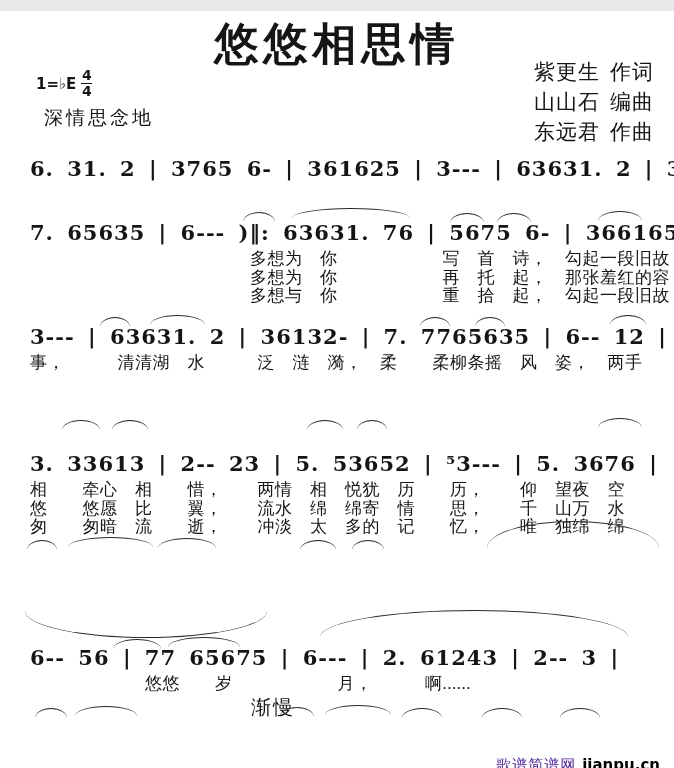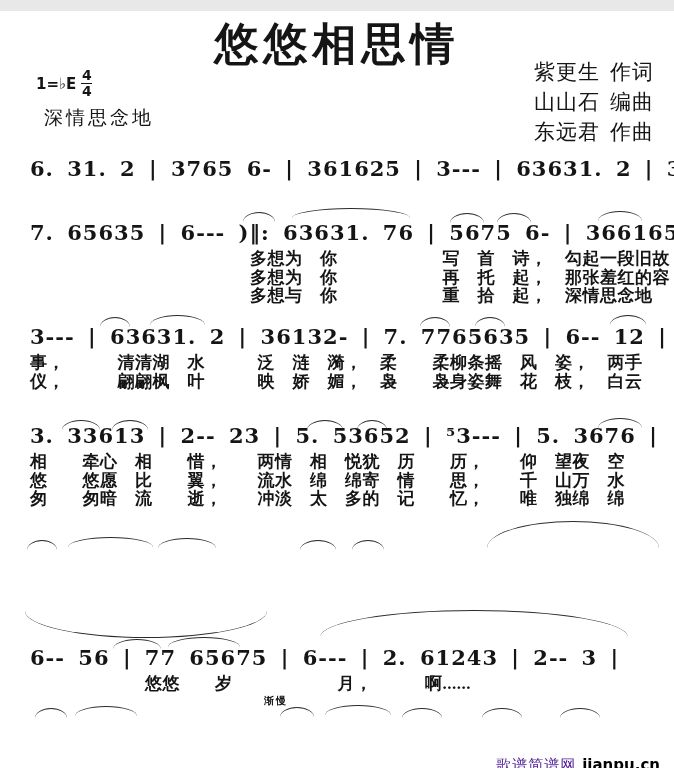--- a/index.html
+++ b/index.html
@@ -20,29 +20,29 @@
   .timesig{display:inline-flex;flex-direction:column;align-items:center;
     font-weight:bold;font-size:14px;line-height:13px;font-family:"DejaVu Sans",sans-serif;}
   .timesig .fline{width:11px;border-top:1.5px solid #151515;margin:1px 0;}
   .expression{position:absolute;left:44px;top:94px;font-size:19px;letter-spacing:3px;}
   .sys{position:absolute;left:30px;right:6px;}
   .notes{
     font-size:21px;font-weight:bold;letter-spacing:1px;word-spacing:5px;
     white-space:nowrap;margin-bottom:5px;
     font-family:"DejaVu Serif","DejaVu Sans",serif;
   }
-  .lyrics{font-size:17px;line-height:18.5px;white-space:nowrap;letter-spacing:0.5px;font-weight:bold;}
+  .lyrics{font-size:17px;line-height:18.5px;white-space:nowrap;letter-spacing:0.5px;}
   .s1{top:145px}
   .s2{top:209px}.s2 .lyrics{padding-left:220px}
   .s3{top:313px}
-  .s4{top:412px}
+  .s4{top:440px}
   .s5{top:536px}
   .s6{top:634px}.s6 .lyrics{padding-left:115px}
   .s7{top:703px}.s7 .lyrics{padding-left:30px}
-  .tempo{position:absolute;left:264px;top:683px;font-size:10px;font-weight:bold;letter-spacing:2px;}
+  .tempo{position:absolute;left:251px;top:683px;font-size:20px;font-weight:normal;letter-spacing:2px;}
   .footer{position:absolute;right:14px;bottom:4px;font-size:15px;white-space:nowrap;}
   .site-name{color:#4c1d95;letter-spacing:1px;margin-right:6px;}
   .site-url{color:#000000;font-weight:bold;font-family:"DejaVu Sans",sans-serif;}
   .arc{position:absolute;height:9px;
     border-top:1.6px solid #2a2a2a;border-radius:50% 50% 0 0 / 100% 100% 0 0;}
   .arc.down{border-top:none;border-bottom:1.6px solid #2a2a2a;
     border-radius:0 0 50% 50% / 0 0 100% 100%;}
   .arc.tall{height:26px;}
 </style>
 </head>
@@ -76,27 +76,26 @@
   <div class="expression">深情思念地</div>
 
   <div class="sys s1">
     <div class="notes">6. 31. 2 | 3765 6- | 361625 | 3--- | 63631. 2 | 36132- |</div>
   </div>
 
   <div class="sys s2">
     <div class="notes">7. 65635 | 6--- )‖: 63631. 76 | 5675 6- | 3661652 |</div>
     <div class="lyrics">多想为　你　　　　　　写　首　诗，　勾起一段旧故</div>
     <div class="lyrics">多想为　你　　　　　　再　托　起，　那张羞红的容</div>
-    <div class="lyrics">多想与　你　　　　　　重　拾　起，　深情思念地</div>
+    <div class="lyrics">多想与　你　　　　　　重　拾　起，　勾起一段旧故</div>
   </div>
 
   <div class="sys s3">
     <div class="notes">3--- | 63631. 2 | 36132- | 7. 7765635 | 6-- 12 |</div>
     <div class="lyrics">事，　　　清清湖　水　　　泛　涟　漪，　柔　　柔柳条摇　风　姿，　两手</div>
-    <div class="lyrics">仪，　　　翩翩枫　叶　　　映　娇　媚，　袅　　袅身姿舞　花　枝，　白云</div>
   </div>
 
   <div class="sys s4">
     <div class="notes">3. 33613 | 2-- 23 | 5. 53652 | ⁵3--- | 5. 3676 |</div>
     <div class="lyrics">相　　牵心　相　　惜，　　两情　相　悦犹　历　　历，　　仰　望夜　空</div>
     <div class="lyrics">悠　　悠愿　比　　翼，　　流水　绵　绵寄　情　　思，　　千　山万　水</div>
     <div class="lyrics">匆　　匆暗　流　　逝，　　冲淡　太　多的　记　　忆，　　唯　独绵　绵</div>
   </div>
 
 

